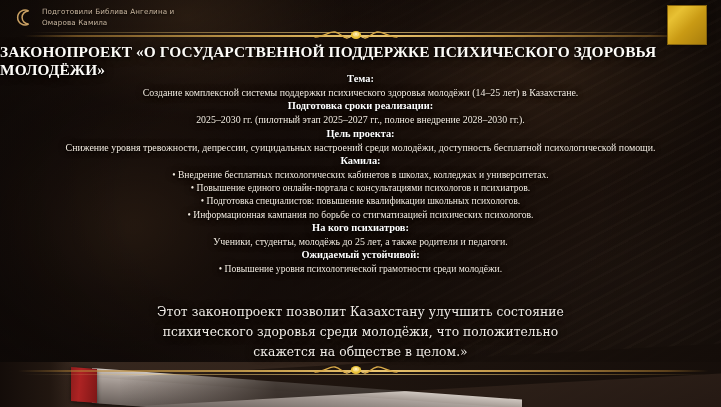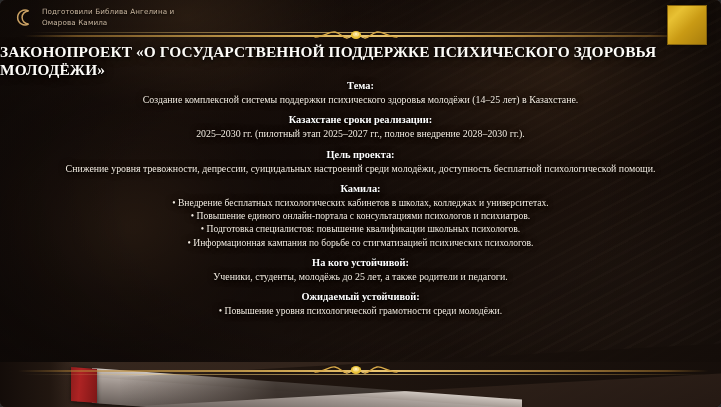--- a/index.html
+++ b/index.html
@@ -9,21 +9,20 @@
     background: #2b2b2b;
   }
   #slide {
     position: relative;
     width: 721px;
     height: 407px;
     overflow: hidden;
     background: #1d1310;
     font-family: "Liberation Serif", serif;
     user-select: none;
-    border-radius: 6px;
   }
 
   
   .bg-base {
     position: absolute; inset: 0;
     background:
       radial-gradient(ellipse 55% 70% at 78% 18%, rgba(126,84,50,0.55) 0%, rgba(70,43,25,0.25) 42%, rgba(0,0,0,0) 72%),
       radial-gradient(ellipse 40% 45% at 26% 4%, rgba(150,104,62,0.45) 0%, rgba(60,36,20,0.18) 55%, rgba(0,0,0,0) 80%),
       radial-gradient(ellipse 60% 55% at 92% 72%, rgba(96,70,52,0.45) 0%, rgba(40,26,18,0.2) 55%, rgba(0,0,0,0) 82%),
       linear-gradient(120deg, #241711 0%, #1b110d 34%, #241811 62%, #2c1d14 100%);
@@ -197,21 +196,20 @@
     text-align: center;
     color: #f3ece2;
   }
   .sec-head {
     font-family: "Liberation Serif", serif;
     font-weight: bold;
     font-size: 10.4px;
     color: #ffffff;
     line-height: 1.32;
     text-shadow: 0 1px 2px rgba(0,0,0,.95), 0 0 7px rgba(0,0,0,.65);
-    margin-top: 7px;
   }
   .sec-line {
     font-family: "Liberation Serif", serif;
     font-size: 9.9px;
     color: #f4ece1;
     line-height: 1.38;
     text-shadow: 0 1px 2px rgba(0,0,0,.95), 0 0 7px rgba(0,0,0,.6);
   }
   .sec-line.bullet { font-size: 9.6px; }
 
@@ -284,34 +282,39 @@
     <span class="byline-text">Подготовили Библива Ангелина и Омарова Камила</span>
   </div>
 
   <div class="title">ЗАКОНОПРОЕКТ «О ГОСУДАРСТВЕННОЙ ПОДДЕРЖКЕ ПСИХИЧЕСКОГО ЗДОРОВЬЯ МОЛОДЁЖИ»</div>
 
   <div class="body">
 
     <div class="sec-head">Тема:</div>
     <div class="sec-line">Создание комплексной системы поддержки психического здоровья молодёжи (14–25 лет) в Казахстане.</div>
 
-    <div class="sec-head">Казахстане сроки реализации:</div>
+    <div class="sec-head">Подготовка сроки реализации:</div>
     <div class="sec-line">2025–2030 гг. (пилотный этап 2025–2027 гг., полное внедрение 2028–2030 гг.).</div>
 
     <div class="sec-head">Цель проекта:</div>
     <div class="sec-line">Снижение уровня тревожности, депрессии, суицидальных настроений среди молодёжи, доступность бесплатной психологической помощи.</div>
 
     <div class="sec-head">Камила:</div>
     <div class="sec-line bullet">• Внедрение бесплатных психологических кабинетов в школах, колледжах и университетах.</div>
     <div class="sec-line bullet">• Повышение единого онлайн-портала с консультациями психологов и психиатров.</div>
     <div class="sec-line bullet">• Подготовка специалистов: повышение квалификации школьных психологов.</div>
     <div class="sec-line bullet">• Информационная кампания по борьбе со стигматизацией психических психологов.</div>
 
-    <div class="sec-head">На кого устойчивой:</div>
+    <div class="sec-head">На кого психиатров:</div>
     <div class="sec-line">Ученики, студенты, молодёжь до 25 лет, а также родители и педагоги.</div>
 
     <div class="sec-head">Ожидаемый устойчивой:</div>
     <div class="sec-line bullet">• Повышение уровня психологической грамотности среди молодёжи.</div>
 
   </div>
 
+  <div class="quote">
+    <span class="qline">Этот законопроект позволит Казахстану улучшить состояние</span>
+    <span class="qline">психического здоровья среди молодёжи, что положительно</span>
+    <span class="qline">скажется на обществе в целом.»</span>
+  </div>
 
 </div>
 
 </body></html>

